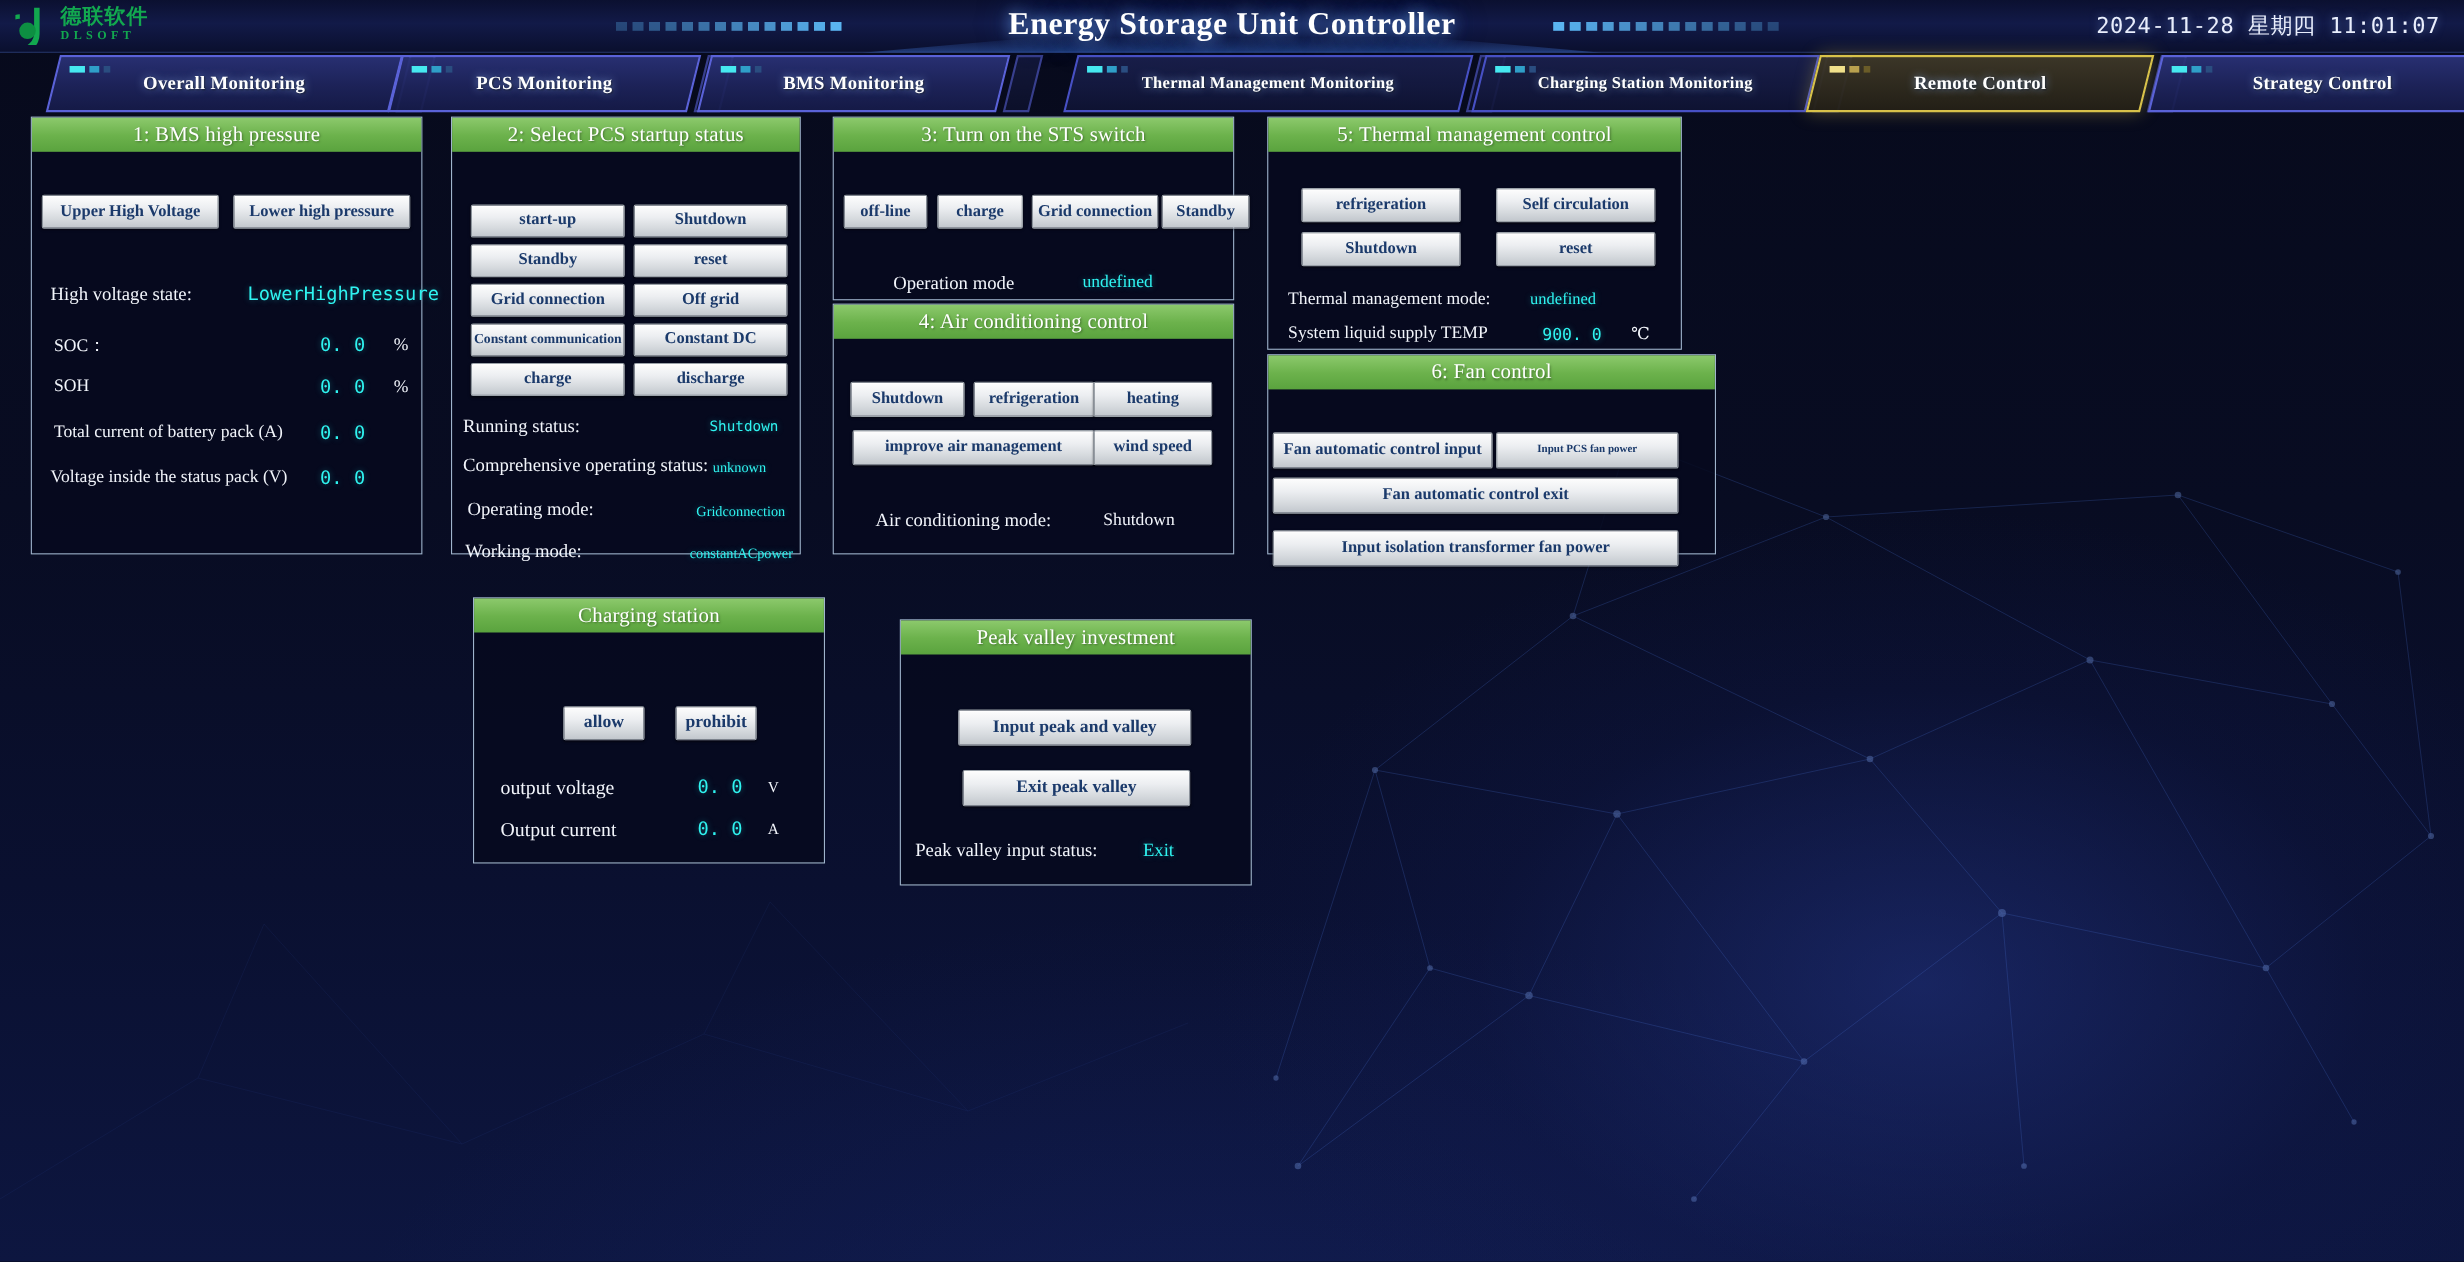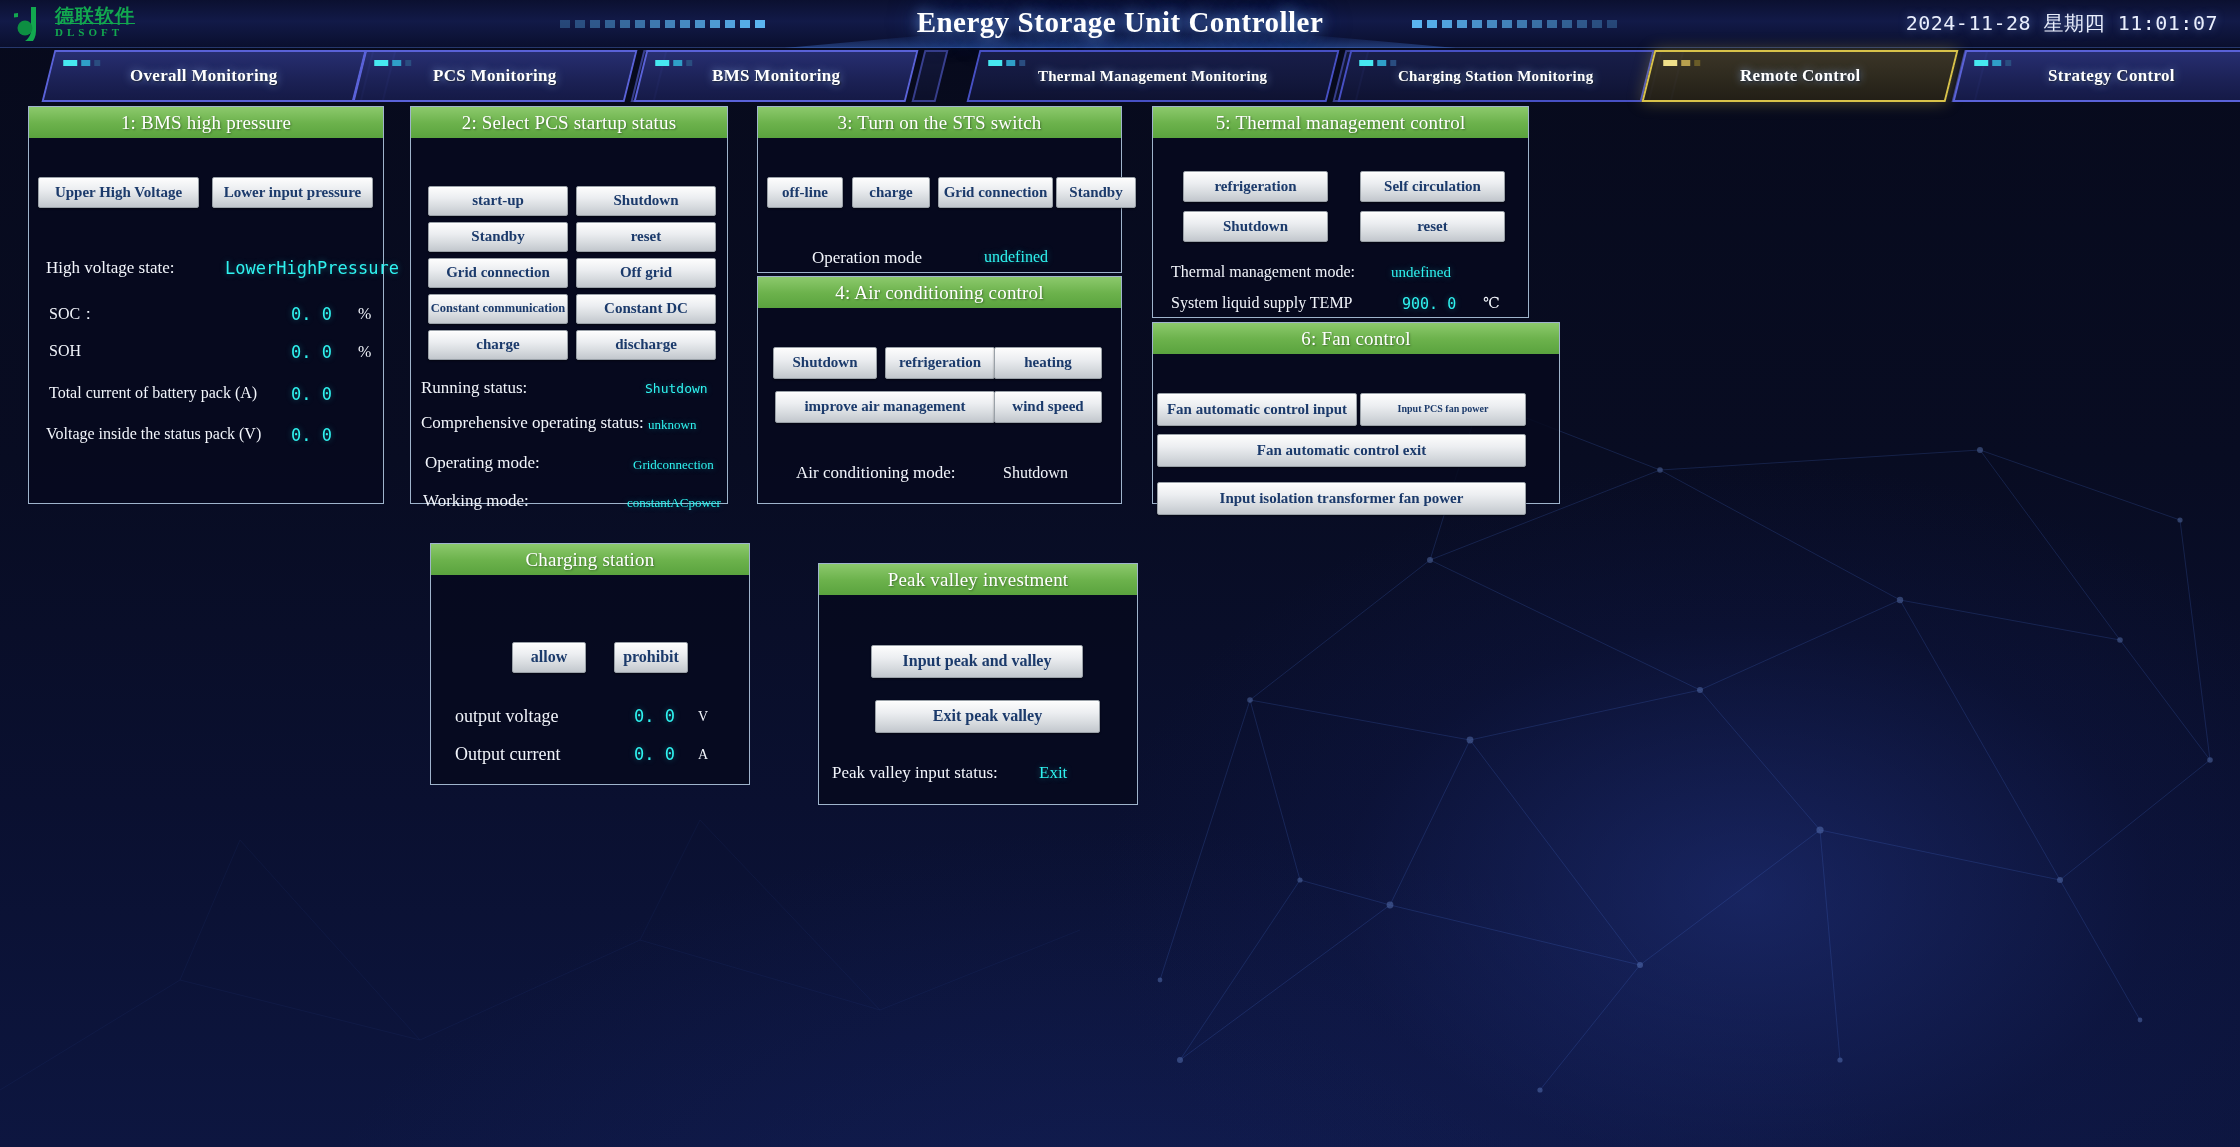--- a/index.html
+++ b/index.html
@@ -34,21 +34,21 @@
   }
   #header-sheen {
     position:absolute; left:0; bottom:-1px; width:100%; height:14px;
     background: linear-gradient(180deg, rgba(60,110,220,0) 0%, rgba(70,130,240,.35) 90%);
     clip-path: polygon(0 100%, 35% 100%, 42% 0, 58% 0, 65% 100%, 100% 100%, 100% 100%, 0 100%);
   }
   #logo { position:absolute; left:14px; top:3px; display:flex; align-items:center; gap:7px; }
   #logo-mark { width:34px; height:38px; position:relative; }
   #logo-text { display:flex; flex-direction:column; line-height:1; }
   #logo-cn { color:#12a84f; font-size:19px; font-weight:bold; letter-spacing:1px;
-             font-family:"DejaVu Sans","Liberation Sans",sans-serif;text-decoration:underline; }
+             font-family:"DejaVu Sans","Liberation Sans",sans-serif; }
   #logo-en { color:#12a84f; font-size:11px; letter-spacing:4px; font-weight:bold;
              font-family:"Liberation Serif",serif; margin-top:2px; }
 
   .dashrow { position:absolute; top:20px; display:flex; gap:5px; align-items:center; }
   .dashrow .d { height:8px; }
   #dash-left { left: 560px; }
   #dash-right { left: 1412px; }
 
   #app-title {
     position:absolute; left:0; top:6px; width:2240px; text-align:center;
@@ -316,21 +316,21 @@
         <i></i>
       </div>
       <div class="tab-label" style="font-size: 17px;">Strategy Control</div>
     </div>
   </div>
 
 <div class="panel" style="left:28px; top:106px; width:356px; height:398px;">
   <div class="panel-head">1: BMS high pressure</div>
   <div class="panel-body">
     <div class="btn" style="left:9px; top:39px; width:161px; height:31px; font-size:15px;">Upper High Voltage</div>
-    <div class="btn" style="left:183px; top:39px; width:161px; height:31px; font-size:15px;">Lower input pressure</div>
+    <div class="btn" style="left:183px; top:39px; width:161px; height:31px; font-size:15px;">Lower high pressure</div>
 
     <div class="lbl" style="left:17px; top:120px; font-size:17px;">High voltage state:</div>
     <div class="val mono" style="left:196px; top:120px; font-size:17px;">LowerHighPressure</div>
 
     <div class="lbl" style="left:20px; top:166px; font-size:16px;">SOC：</div>
     <div class="val mono" style="left:262px; top:166px; font-size:17px;">0. 0</div>
     <div class="unit" style="left:329px; top:167px; font-size:16px;">%</div>
 
     <div class="lbl" style="left:20px; top:204px; font-size:16px;">SOH</div>
     <div class="val mono" style="left:262px; top:204px; font-size:17px;">0. 0</div>
@@ -448,18 +448,18 @@
     <div class="lbl" style="left:24px; top:169px; font-size:18px;">Output current</div>
     <div class="val mono" style="left:203px; top:169px; font-size:17px;">0. 0</div>
     <div class="unit" style="left:267px; top:172px; font-size:14px;">A</div>
   </div>
 </div>
 
 <div class="panel" style="left:818px; top:543px; width:320px; height:242px;margin-top:20px;">
   <div class="panel-head">Peak valley investment</div>
   <div class="panel-body">
     <div class="btn" style="left:52px; top:50px; width:212px; height:33px; font-size:16px;">Input peak and valley</div>
-    <div class="btn" style="left:56px; top:105px; width:225px; height:33px; font-size:16px;">Exit peak valley</div>
+    <div class="btn" style="left:56px; top:105px; width:207px; height:33px; font-size:16px;">Exit peak valley</div>
 
     <div class="lbl" style="left:13px; top:168px; font-size:17px;">Peak valley input status:</div>
     <div class="val" style="left:220px; top:168px; font-size:17px;">Exit</div>
   </div>
 </div>
 
 </body></html>

